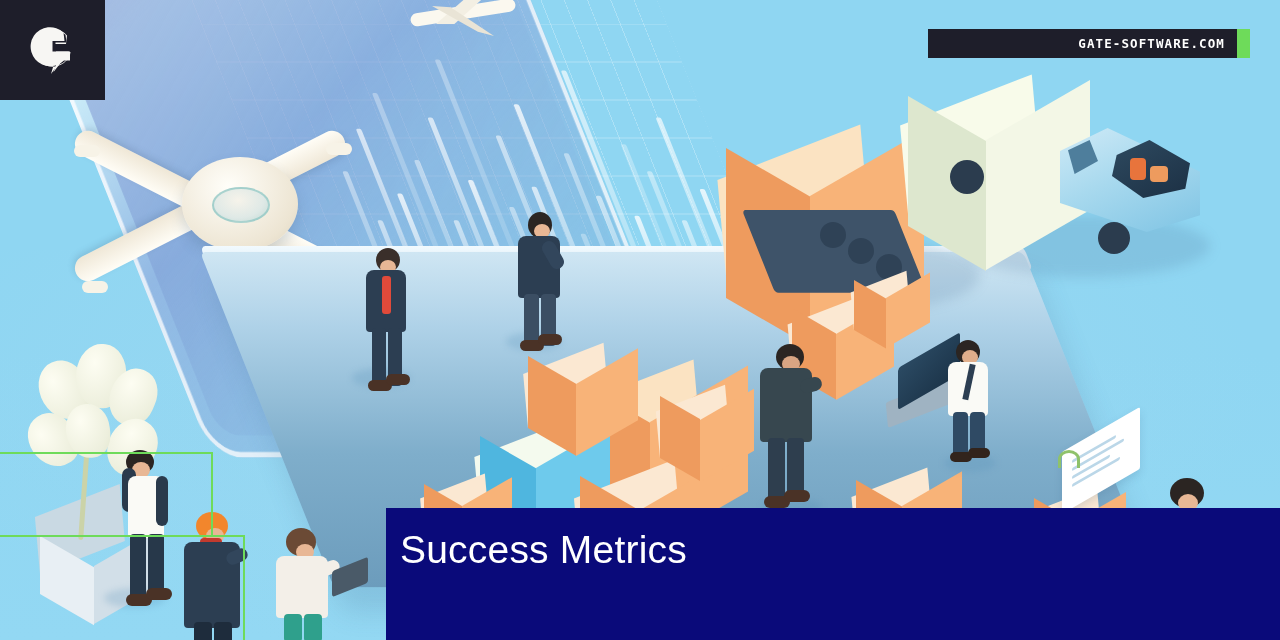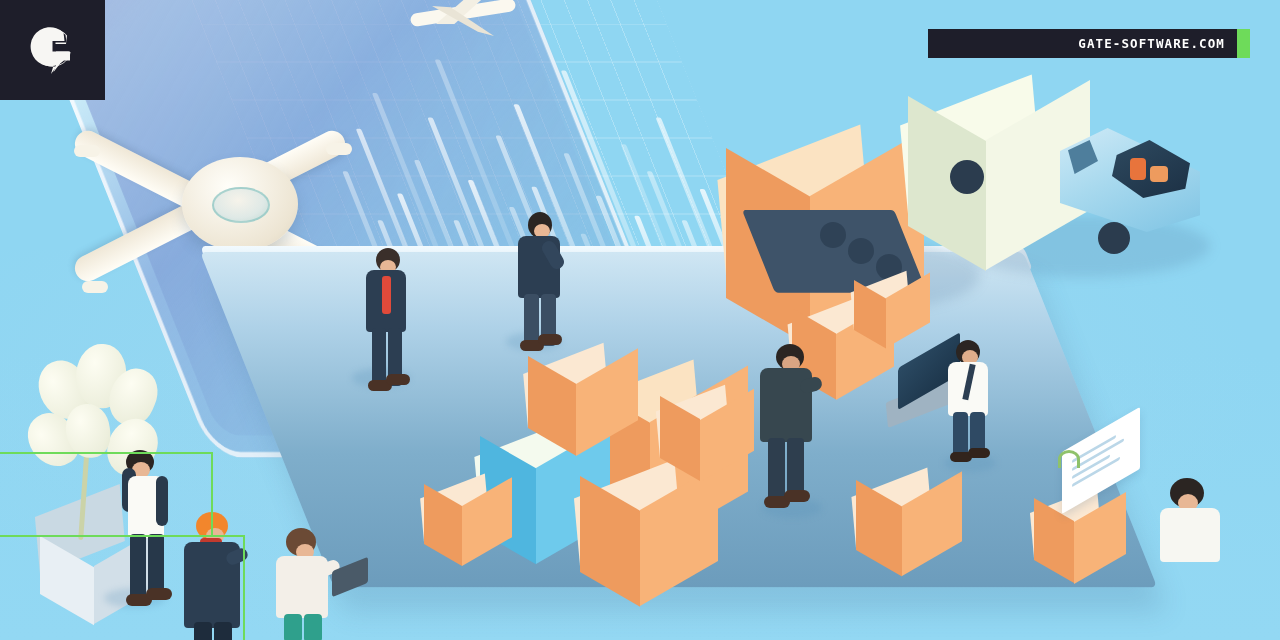--- a/index.html
+++ b/index.html
@@ -430,14 +430,17 @@
     </svg>
   </div>
 
   <div class="url-banner">
     <div class="bar">
       <span class="txt">GATE-SOFTWARE.COM</span>
     </div>
     <div class="accent"></div>
   </div>
 
+  <div class="title-band">
+    <div class="title">Success Metrics</div>
+  </div>
 
 </div>
 
 </body></html>

